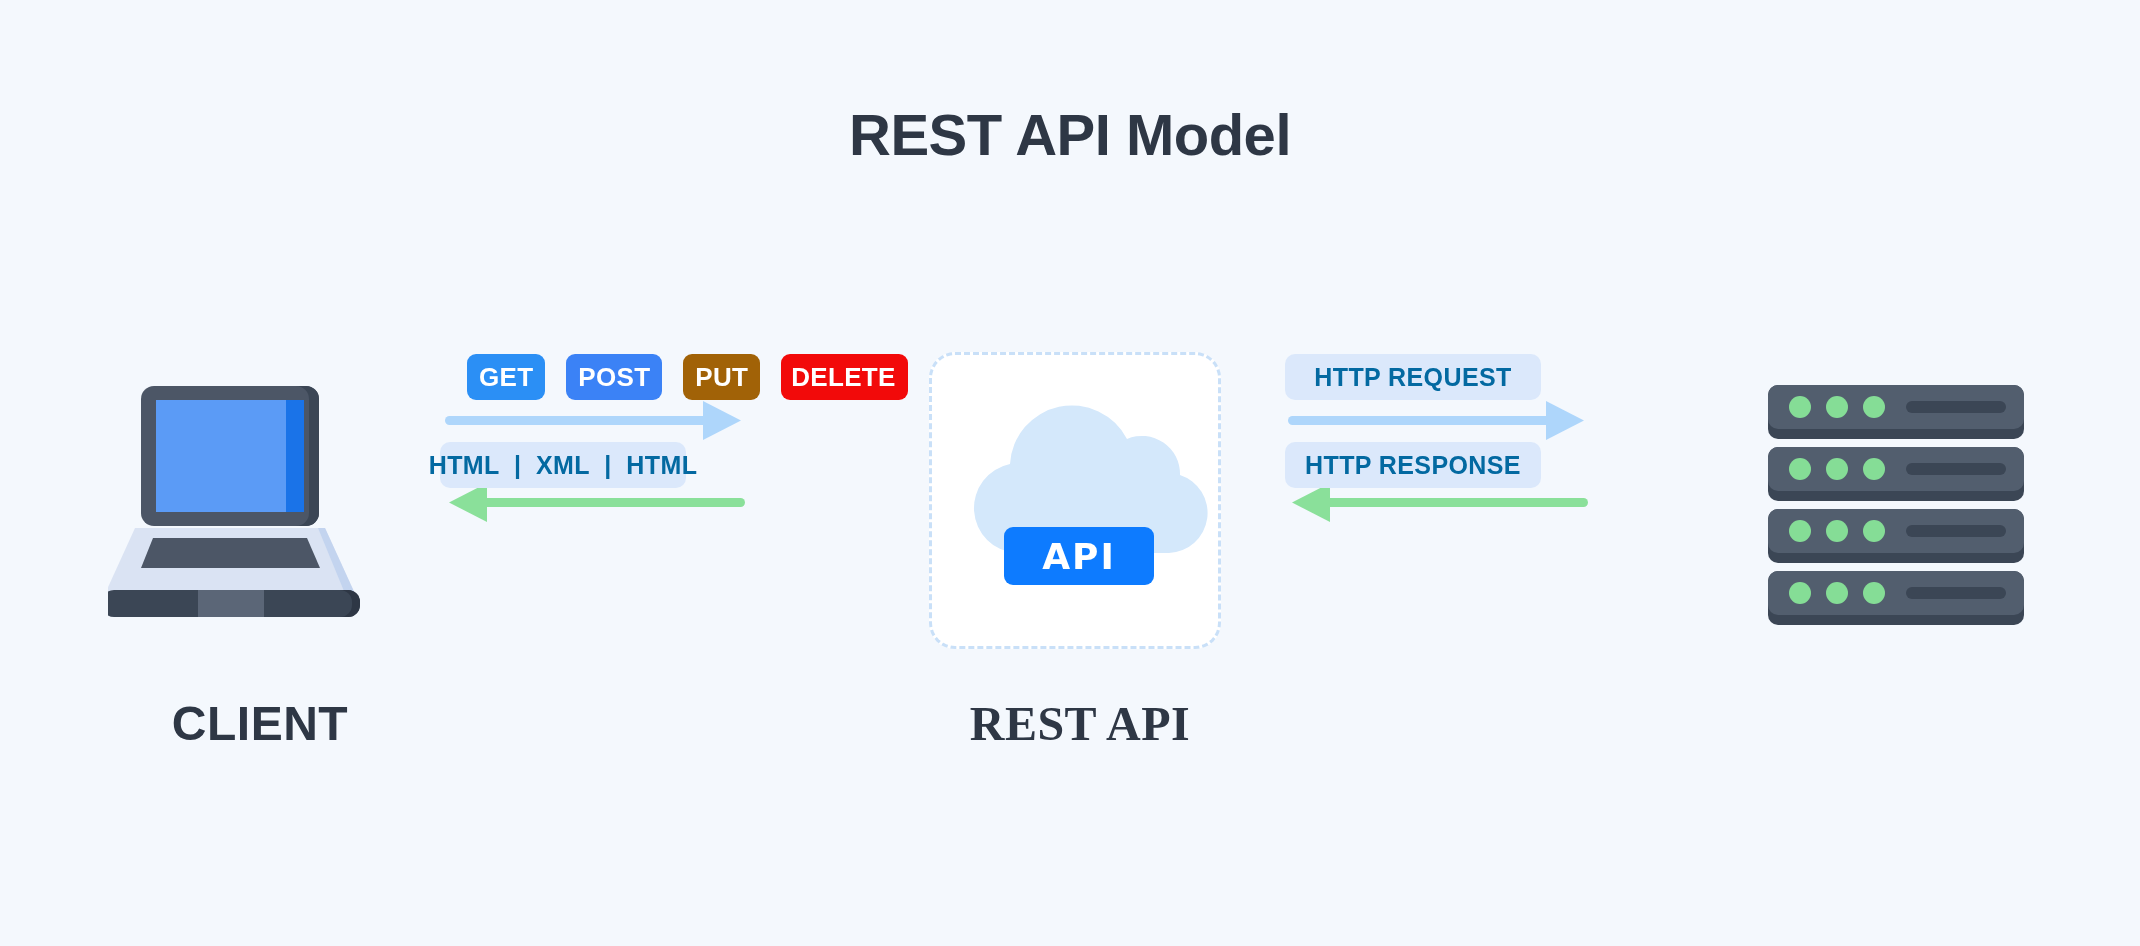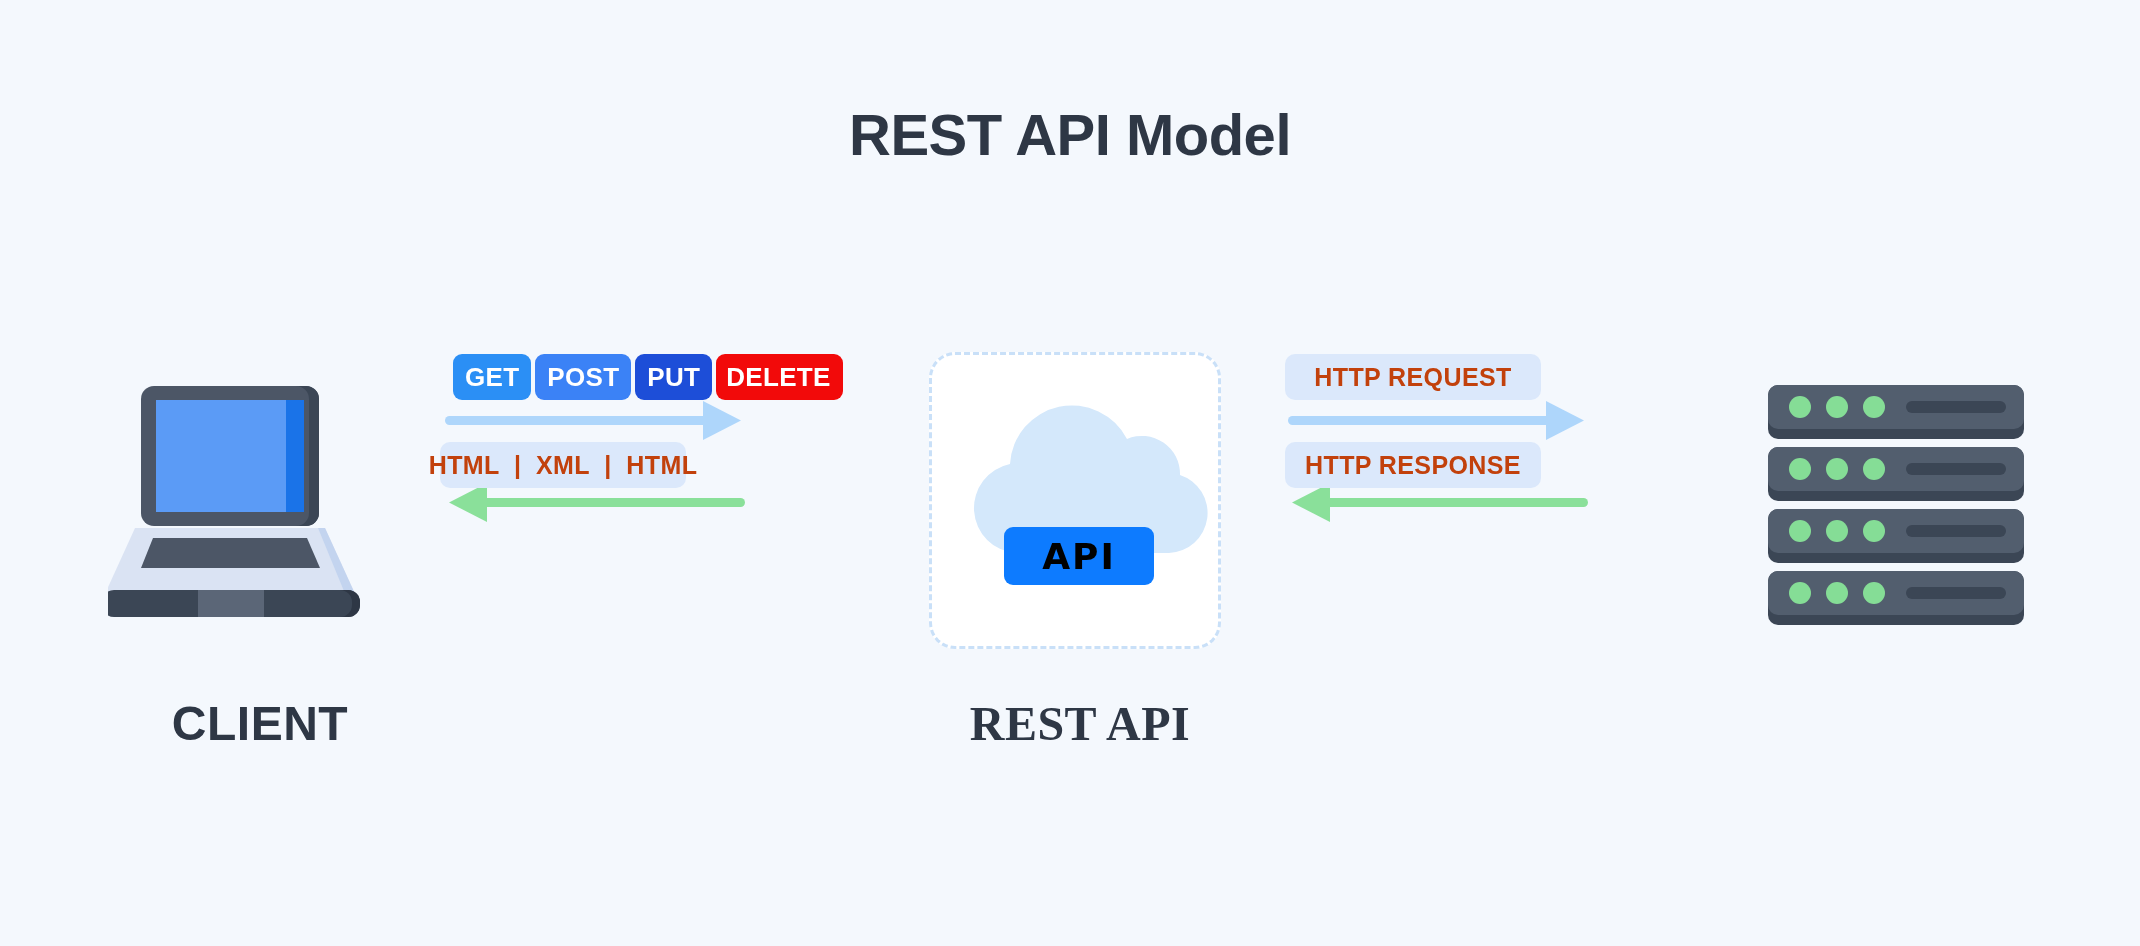--- a/index.html
+++ b/index.html
@@ -77,21 +77,21 @@
     height: 297px;
   }
   .api-badge {
     position: absolute;
     left: 72px;
     top: 172px;
     width: 150px;
     height: 58px;
     background: #0d7bff;
     border-radius: 9px;
-    color: #000000;
+    color: #ffffff;
     font-size: 36px;
     font-weight: bold;
     letter-spacing: 2px;
     display: flex;
     align-items: center;
     justify-content: center;
     font-family: "DejaVu Sans", sans-serif;
   }
 
   
@@ -105,48 +105,48 @@
 
   
   .flow { position: absolute; }
   #flow-left  { left: 440px;  top: 340px; width: 420px; height: 310px; }
   #flow-right { left: 1285px; top: 340px; width: 415px; height: 310px; }
 
   
   .methods {
     position: absolute;
     top: 14px;
-    left: 13px;
-    display: flex;
-    gap: 4px;
+    left: 27px;
+    display: flex;
+    gap: 21px;
   }
   .method {
     height: 46px;
     border-radius: 9px;
     color: #fff;
     font-size: 26px;
     font-weight: bold;
     display: flex;
     align-items: center;
     justify-content: center;
     padding: 0 12px;
     letter-spacing: 0.3px;
     box-sizing: border-box;
   }
   .m-get    { background: #2b8ff5; }
   .m-post   { background: #3b82f6; }
-  .m-put    { background: #1d4ed8; }
+  .m-put    { background: #a16207; }
   .m-delete { background: #f20a0a; padding-left: 10px; }
 
   
   .pill {
     position: absolute;
     background: #dbe8fb;
     border-radius: 10px;
-    color: #c2410c;
+    color: #0369a1;
     font-size: 25px;
     font-weight: bold;
     letter-spacing: 0.4px;
     display: flex;
     align-items: center;
     justify-content: center;
     padding: 0 18px;
     height: 46px;
     box-sizing: border-box;
     white-space: pre;

